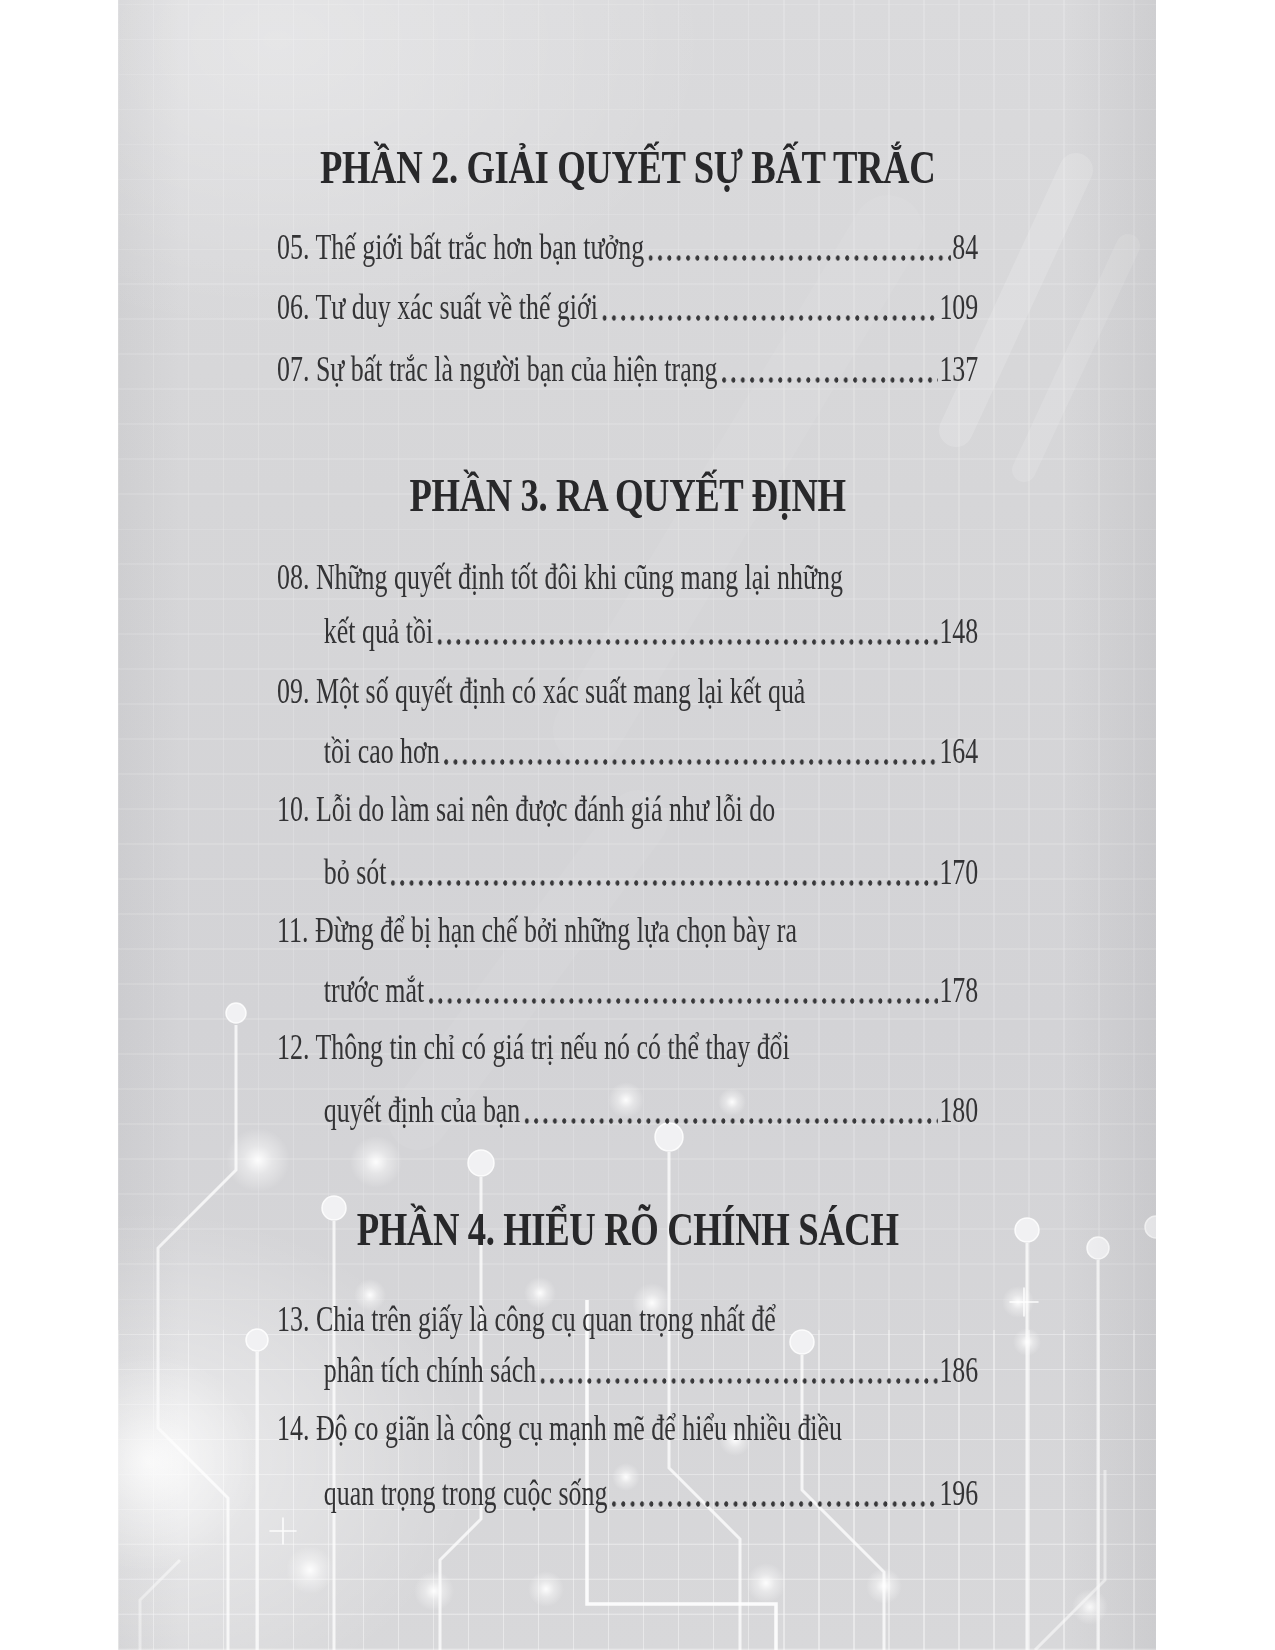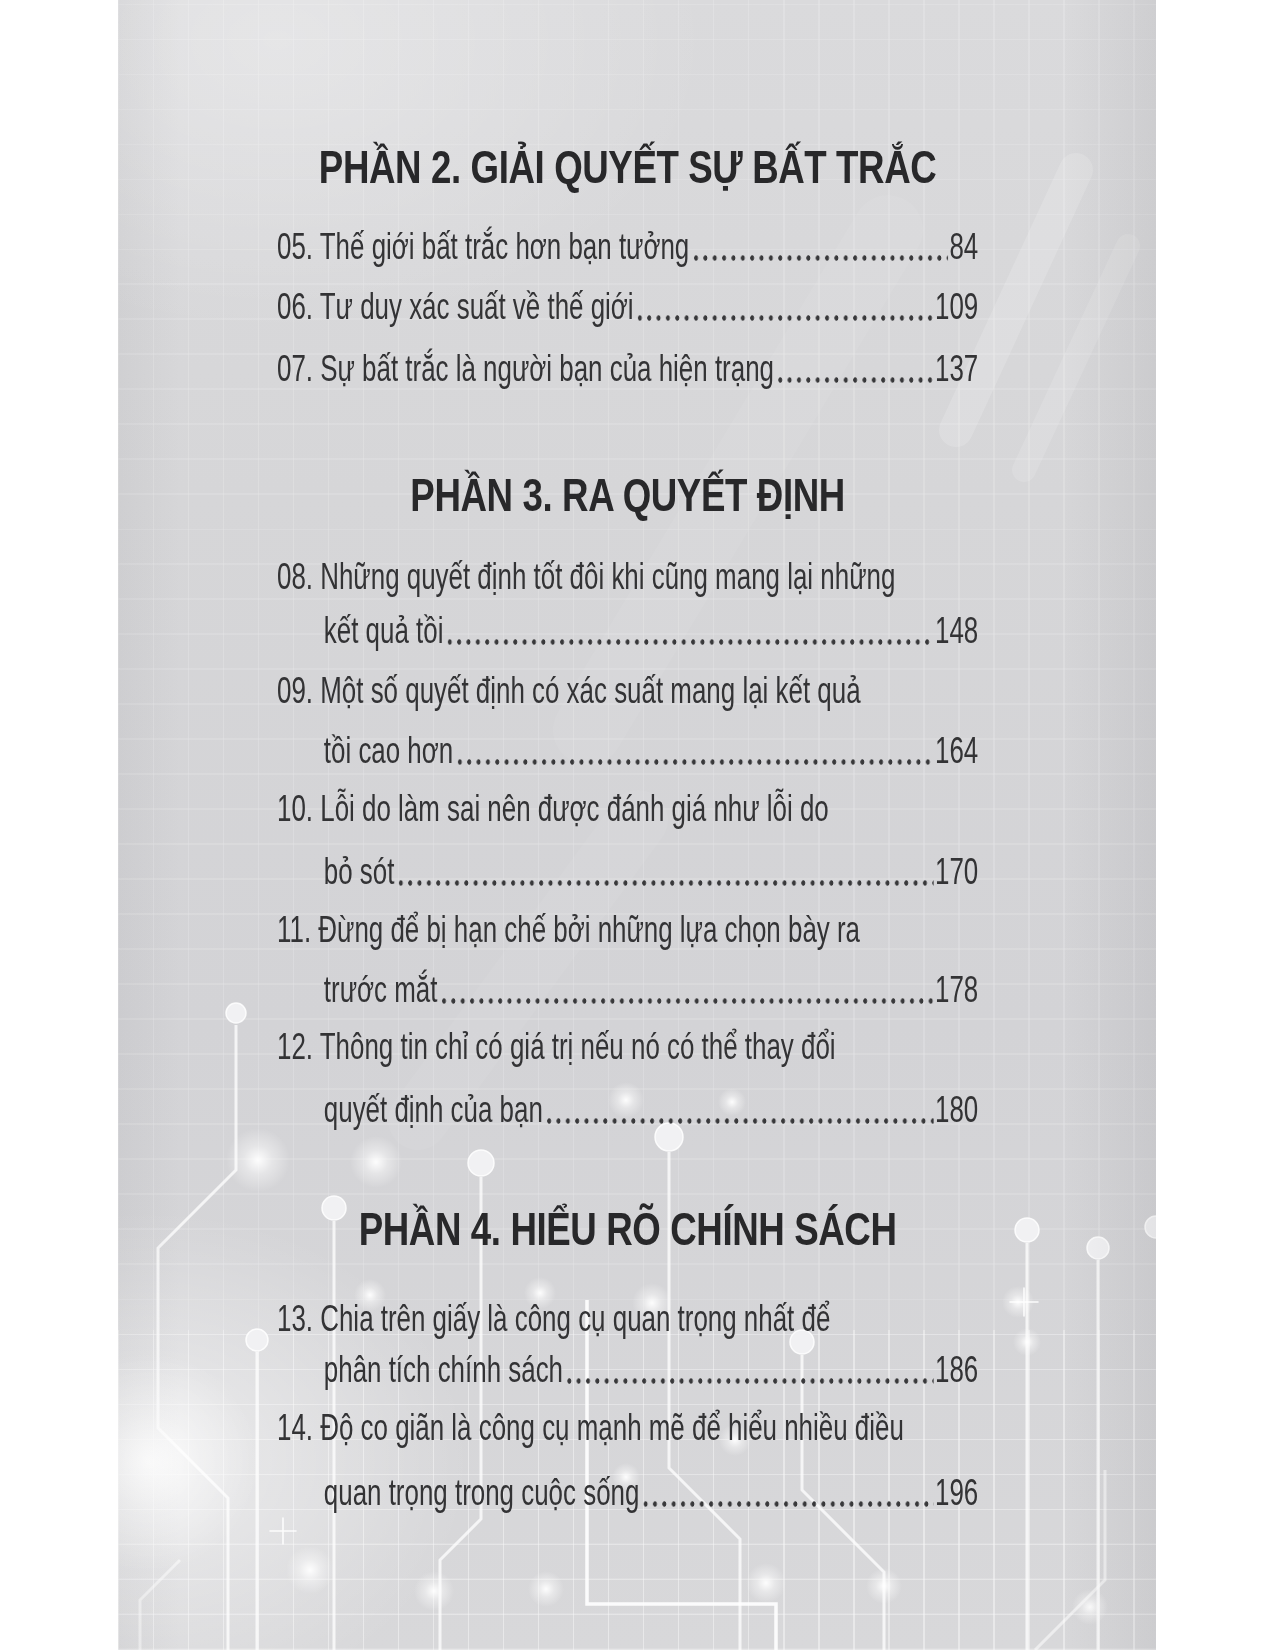--- a/index.html
+++ b/index.html
@@ -1,17 +1,17 @@
 <!DOCTYPE html>
 <html><head>
 <meta charset="utf-8">
 <style>
   html,body{margin:0;padding:0;background:#ffffff;}
   .canvas{position:relative;width:1275px;height:1650px;background:#ffffff;overflow:hidden;
-          font-family:Liberation Sans, sans-serif;}
+          font-family:Liberation Serif, serif;}
   
   .page{position:absolute;left:118px;top:0;width:1038px;height:1650px;
         background:
           radial-gradient(620px 420px at 160px 40px, rgba(255,255,255,.32), rgba(255,255,255,0) 70%),
           radial-gradient(460px 360px at 30px 1462px, rgba(255,255,255,.55), rgba(255,255,255,0) 70%),
           linear-gradient(180deg,#dadadc 0%,#d6d6d8 30%,#d3d3d6 62%,#d8d8da 100%);
         overflow:hidden;}
   
   .grid{position:absolute;inset:0;
         background-image:

